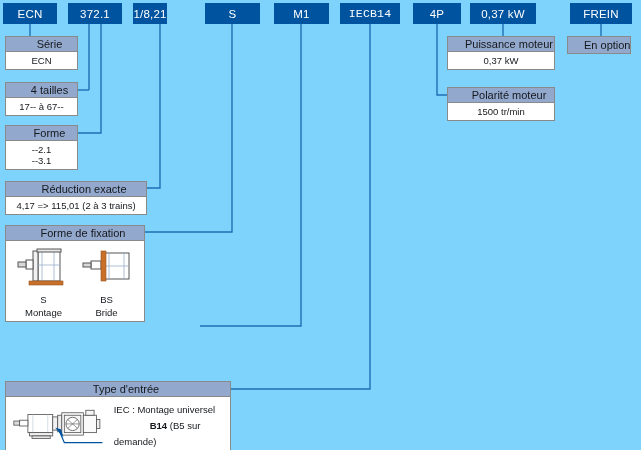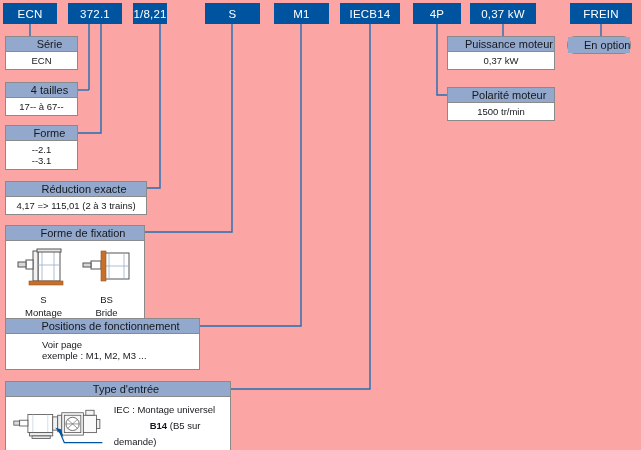--- a/index.html
+++ b/index.html
@@ -10,21 +10,21 @@
   }
   body {
     font-family: "Liberation Sans", sans-serif;
     -webkit-font-smoothing: antialiased;
   }
   #stage {
     position: relative;
     width: 641px;
     height: 450px;
     overflow: hidden;
-    background: #fca5a5;
+    background: #7dd3fc;
   }
 
   
   .code-chip {
     position: absolute;
     background: #00549F;
     color: #ffffff;
     font-size: 11.5px;
     display: flex;
     align-items: center;
@@ -138,21 +138,21 @@
 
       <path d="M601,24 L601,36"></path>
     </g>
   </svg>
 
   <div class="code-chip" style="left:3px;  width:54px;">ECN</div>
   <div class="code-chip" style="left:68px; width:54px;">372.1</div>
   <div class="code-chip" style="left:133px; width:34px;">1/8,21</div>
   <div class="code-chip" style="left:205px; width:55px;">S</div>
   <div class="code-chip" style="left:274px; width:55px;">M1</div>
-  <div class="code-chip" style="left:340px; width:60px;">IECB14</div>
+  <div class="code-chip" style="left:340px; width:60px;font-family:Liberation Mono, monospace;">IECB14</div>
   <div class="code-chip" style="left:413px; width:48px;">4P</div>
   <div class="code-chip" style="left:470px; width:66px;">0,37 kW</div>
   <div class="code-chip" style="left:570px; width:62px;">FREIN</div>
 
   <div class="dbox" style="left:5px; top:36px; width:73px;">
     <div class="dtitle">Série</div>
     <div class="dbody">
       <span class="line">ECN</span>
     </div>
   </div>
@@ -213,27 +213,20 @@
             <rect x="22" y="6" width="5" height="30" fill="#C8702A" stroke="#9a551f" stroke-width="0.6"></rect>
           </svg>
           <div class="fix-cap">BS</div>
           <div class="fix-cap">Bride</div>
         </div>
 
       </div>
     </div>
   </div>
 
-  <div class="dbox" style="left:5px; top:318px; width:195px;">
-    <div class="dtitle">Positions de fonctionnement</div>
-    <div class="dbody" style="text-align:left; padding-left:36px; padding-top:5px; padding-bottom:8px;">
-      <span class="line">Voir page</span>
-      <span class="line">exemple : M1, M2, M3 ...</span>
-    </div>
-  </div>
 
   <div class="dbox" style="left:5px; top:381px; width:226px;">
     <div class="dtitle">Type d'entrée</div>
     <div class="dbody" style="padding:2px 3px;">
       <div class="entry-row">
 
         <svg width="112" height="48" viewBox="0 0 112 48">
           <g stroke="#555" stroke-width="1" fill="#ffffff">
 
             <rect x="18" y="10" width="30" height="22"></rect>
@@ -290,17 +283,17 @@
     </div>
   </div>
 
   <div class="dbox" style="left:447px; top:87px; width:108px;">
     <div class="dtitle">Polarité moteur</div>
     <div class="dbody">
       <span class="line">1500 tr/min</span>
     </div>
   </div>
 
-  <div class="dbox solo" style="left:567px; top:36px; width:64px; height:18px;border-radius:8px;">
+  <div class="dbox solo" style="left:567px; top:36px; width:64px; height:18px;">
     <div class="dtitle">En option</div>
   </div>
 
 </div>
 
 </body></html>

